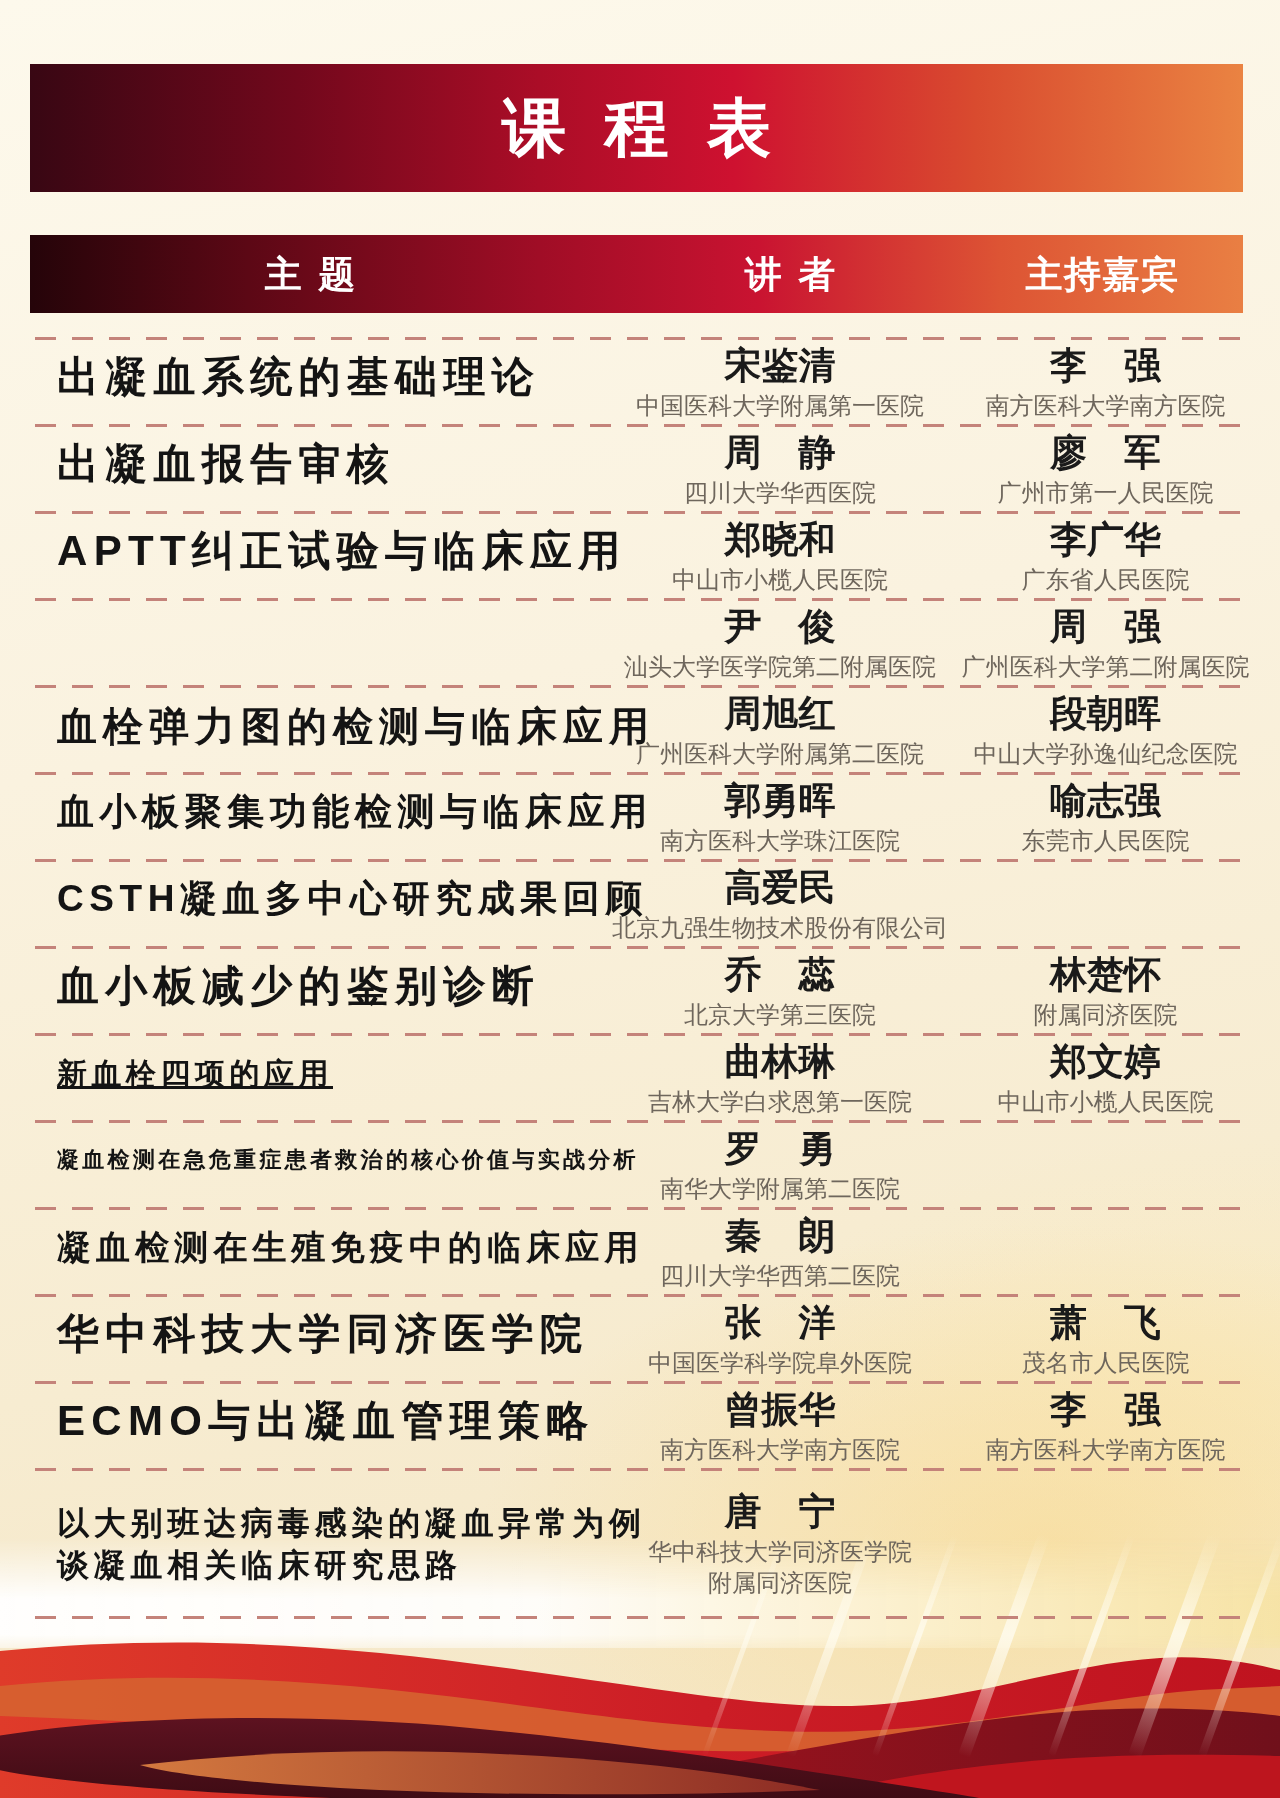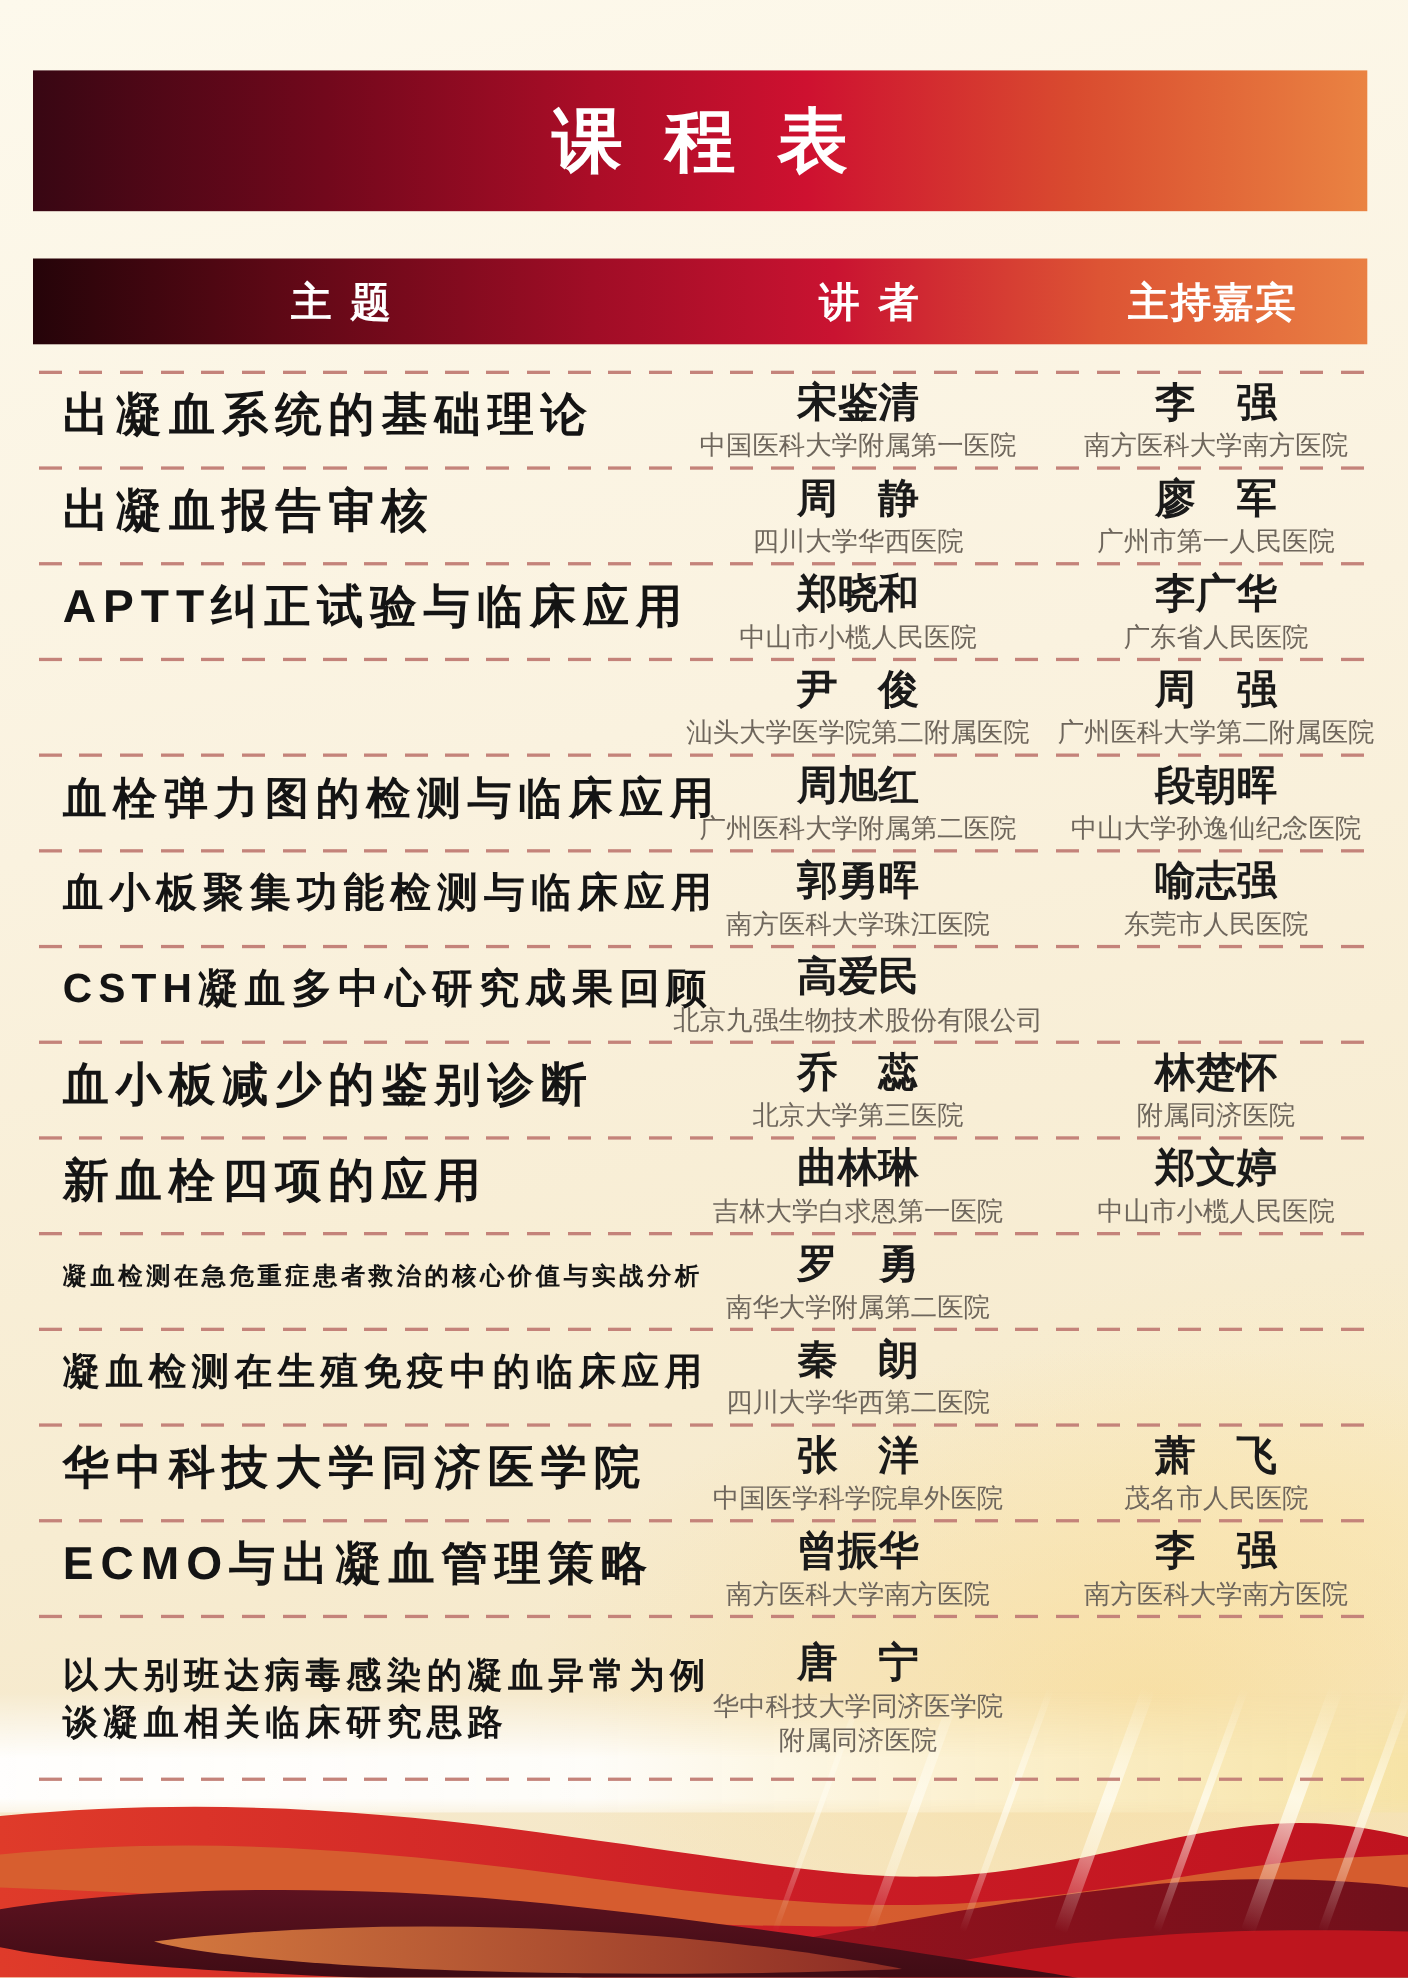--- a/index.html
+++ b/index.html
@@ -252,21 +252,21 @@
       <span class="org speaker-org">北京大学第三医院</span>
     </div>
     <div class="cell cell-host">
       <span class="name host-name">林楚怀</span>
       <span class="org host-org">附属同济医院</span>
     </div>
   </div>
 
   <div class="row">
     <div class="cell cell-topic">
-      <span class="topic-text" style="font-size: 42px;">新血栓四项的应用</span>
+      <span class="topic-text" style="font-size: 30px; text-decoration: underline;">新血栓四项的应用</span>
     </div>
     <div class="cell cell-speaker">
       <span class="name speaker-name">曲林琳</span>
       <span class="org speaker-org">吉林大学白求恩第一医院</span>
     </div>
     <div class="cell cell-host">
       <span class="name host-name">郑文婷</span>
       <span class="org host-org">中山市小榄人民医院</span>
     </div>
   </div>

